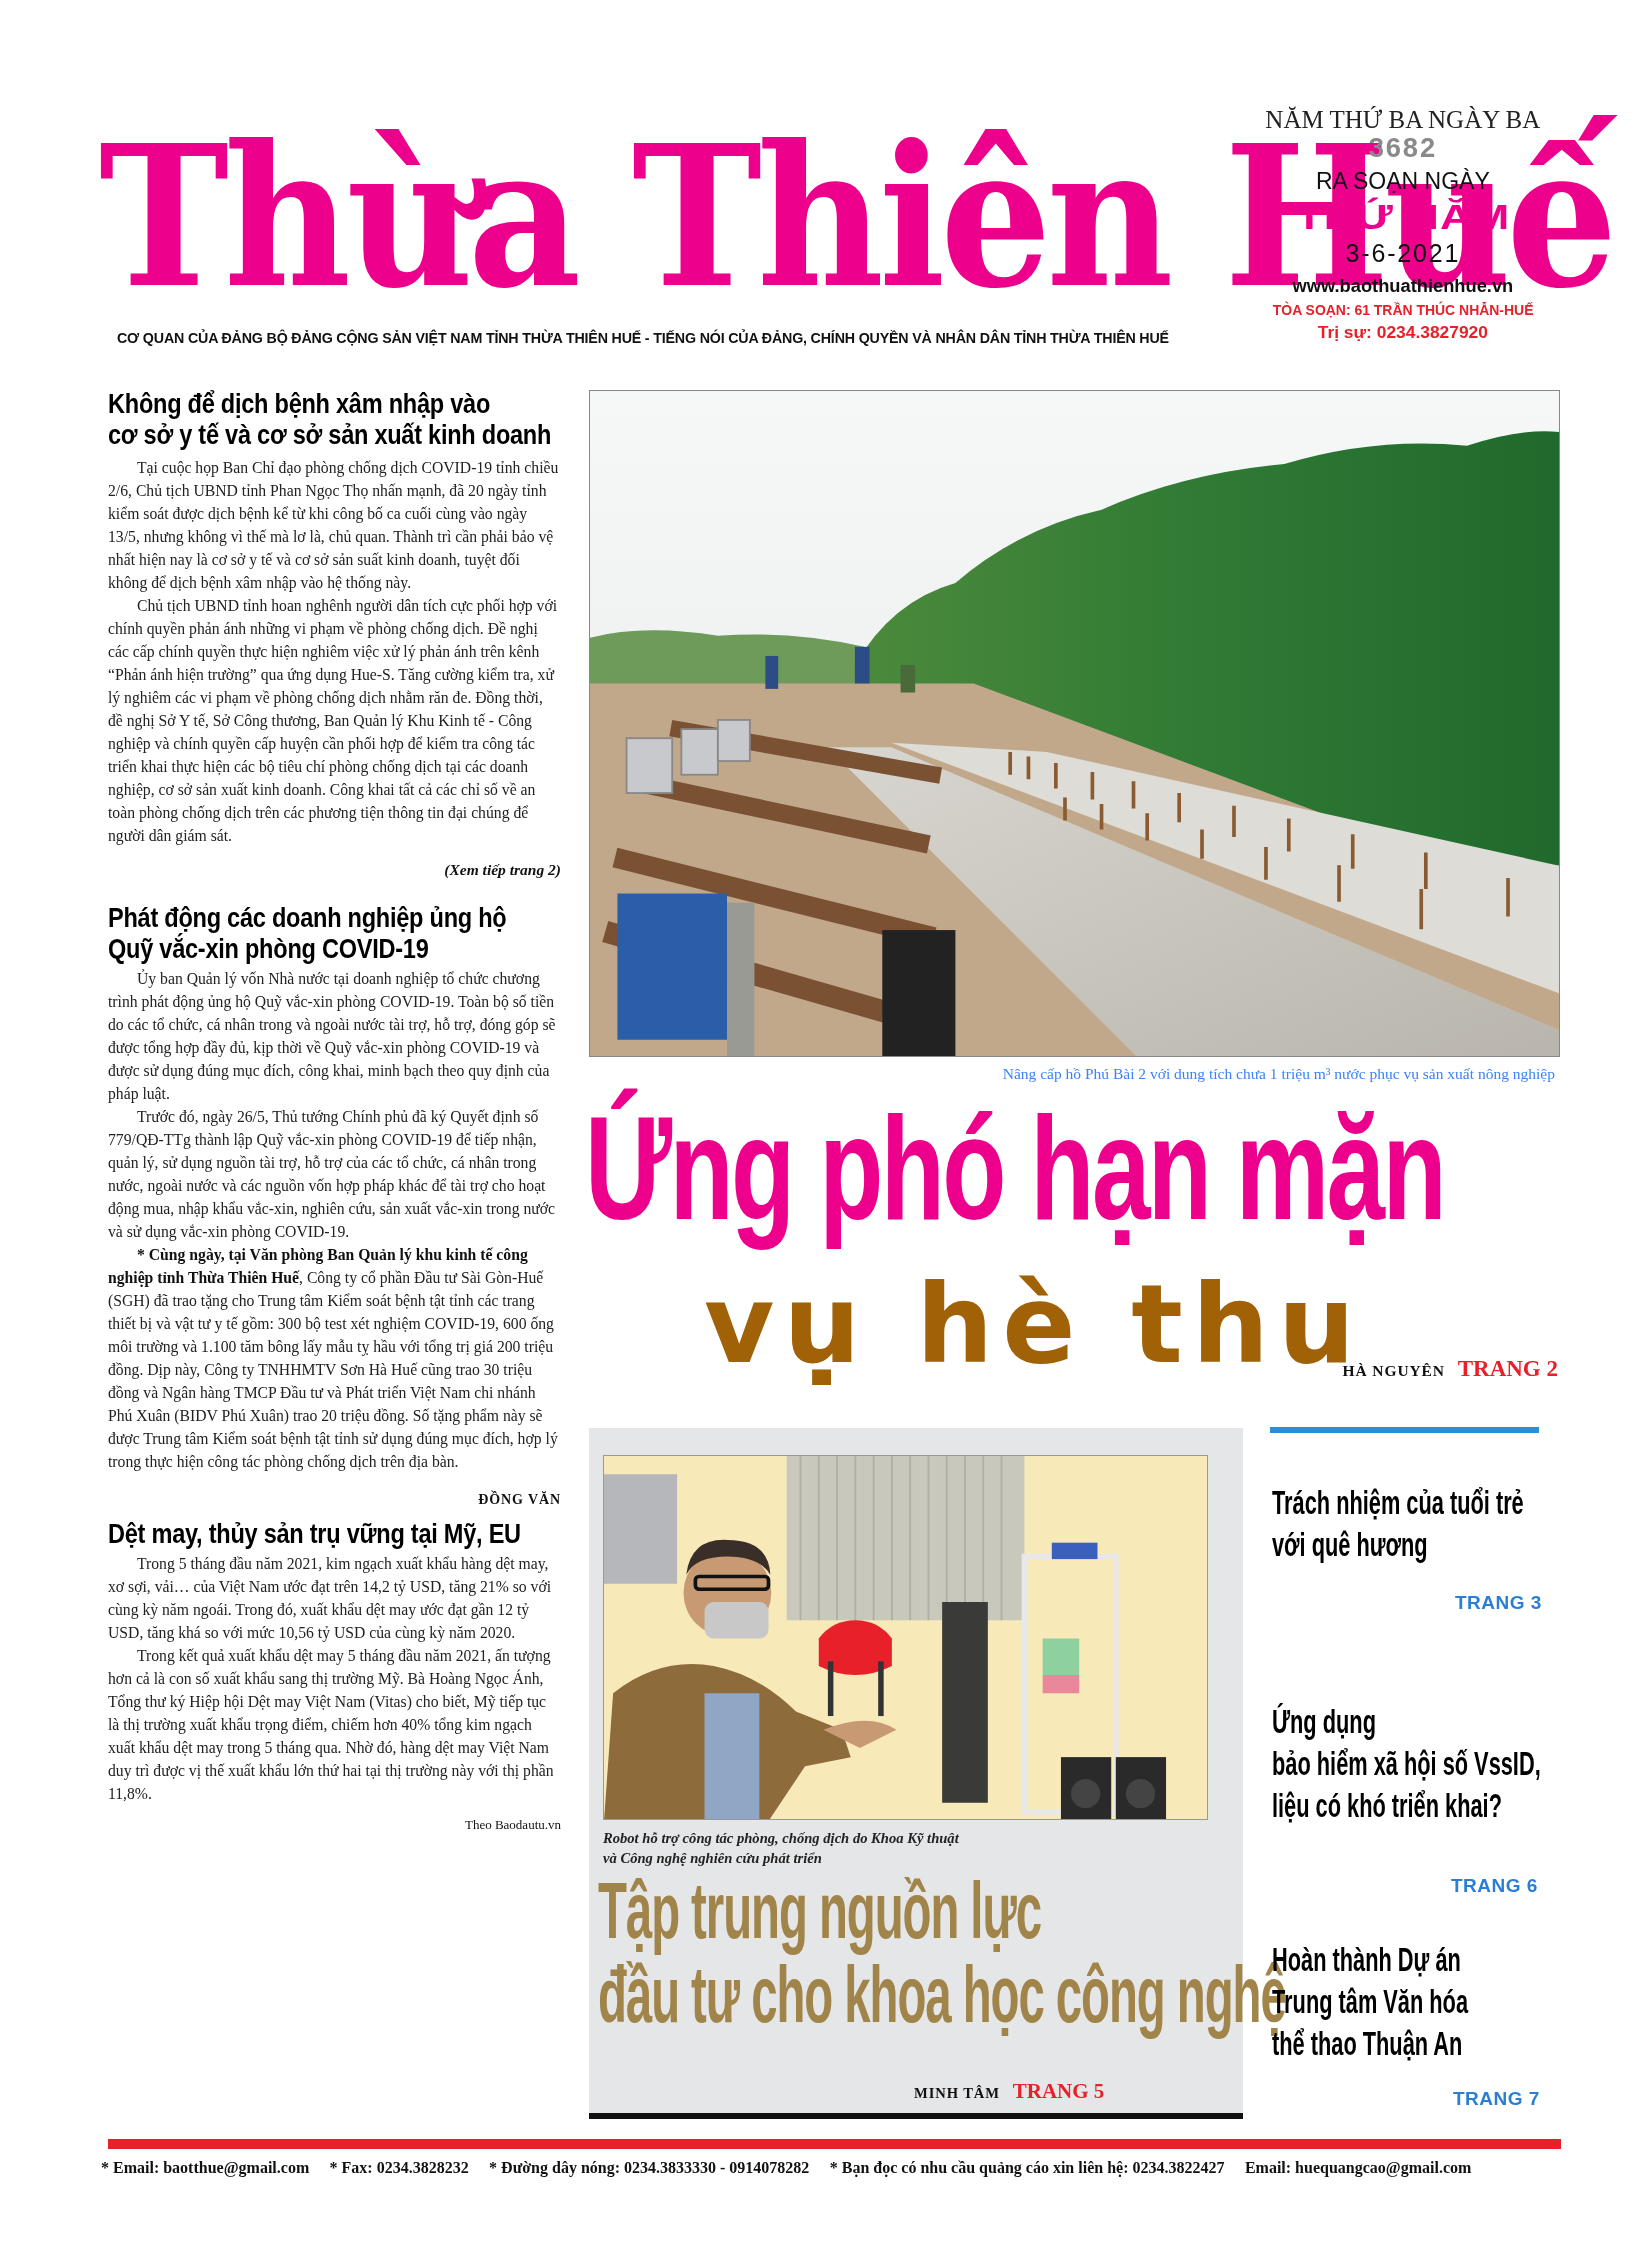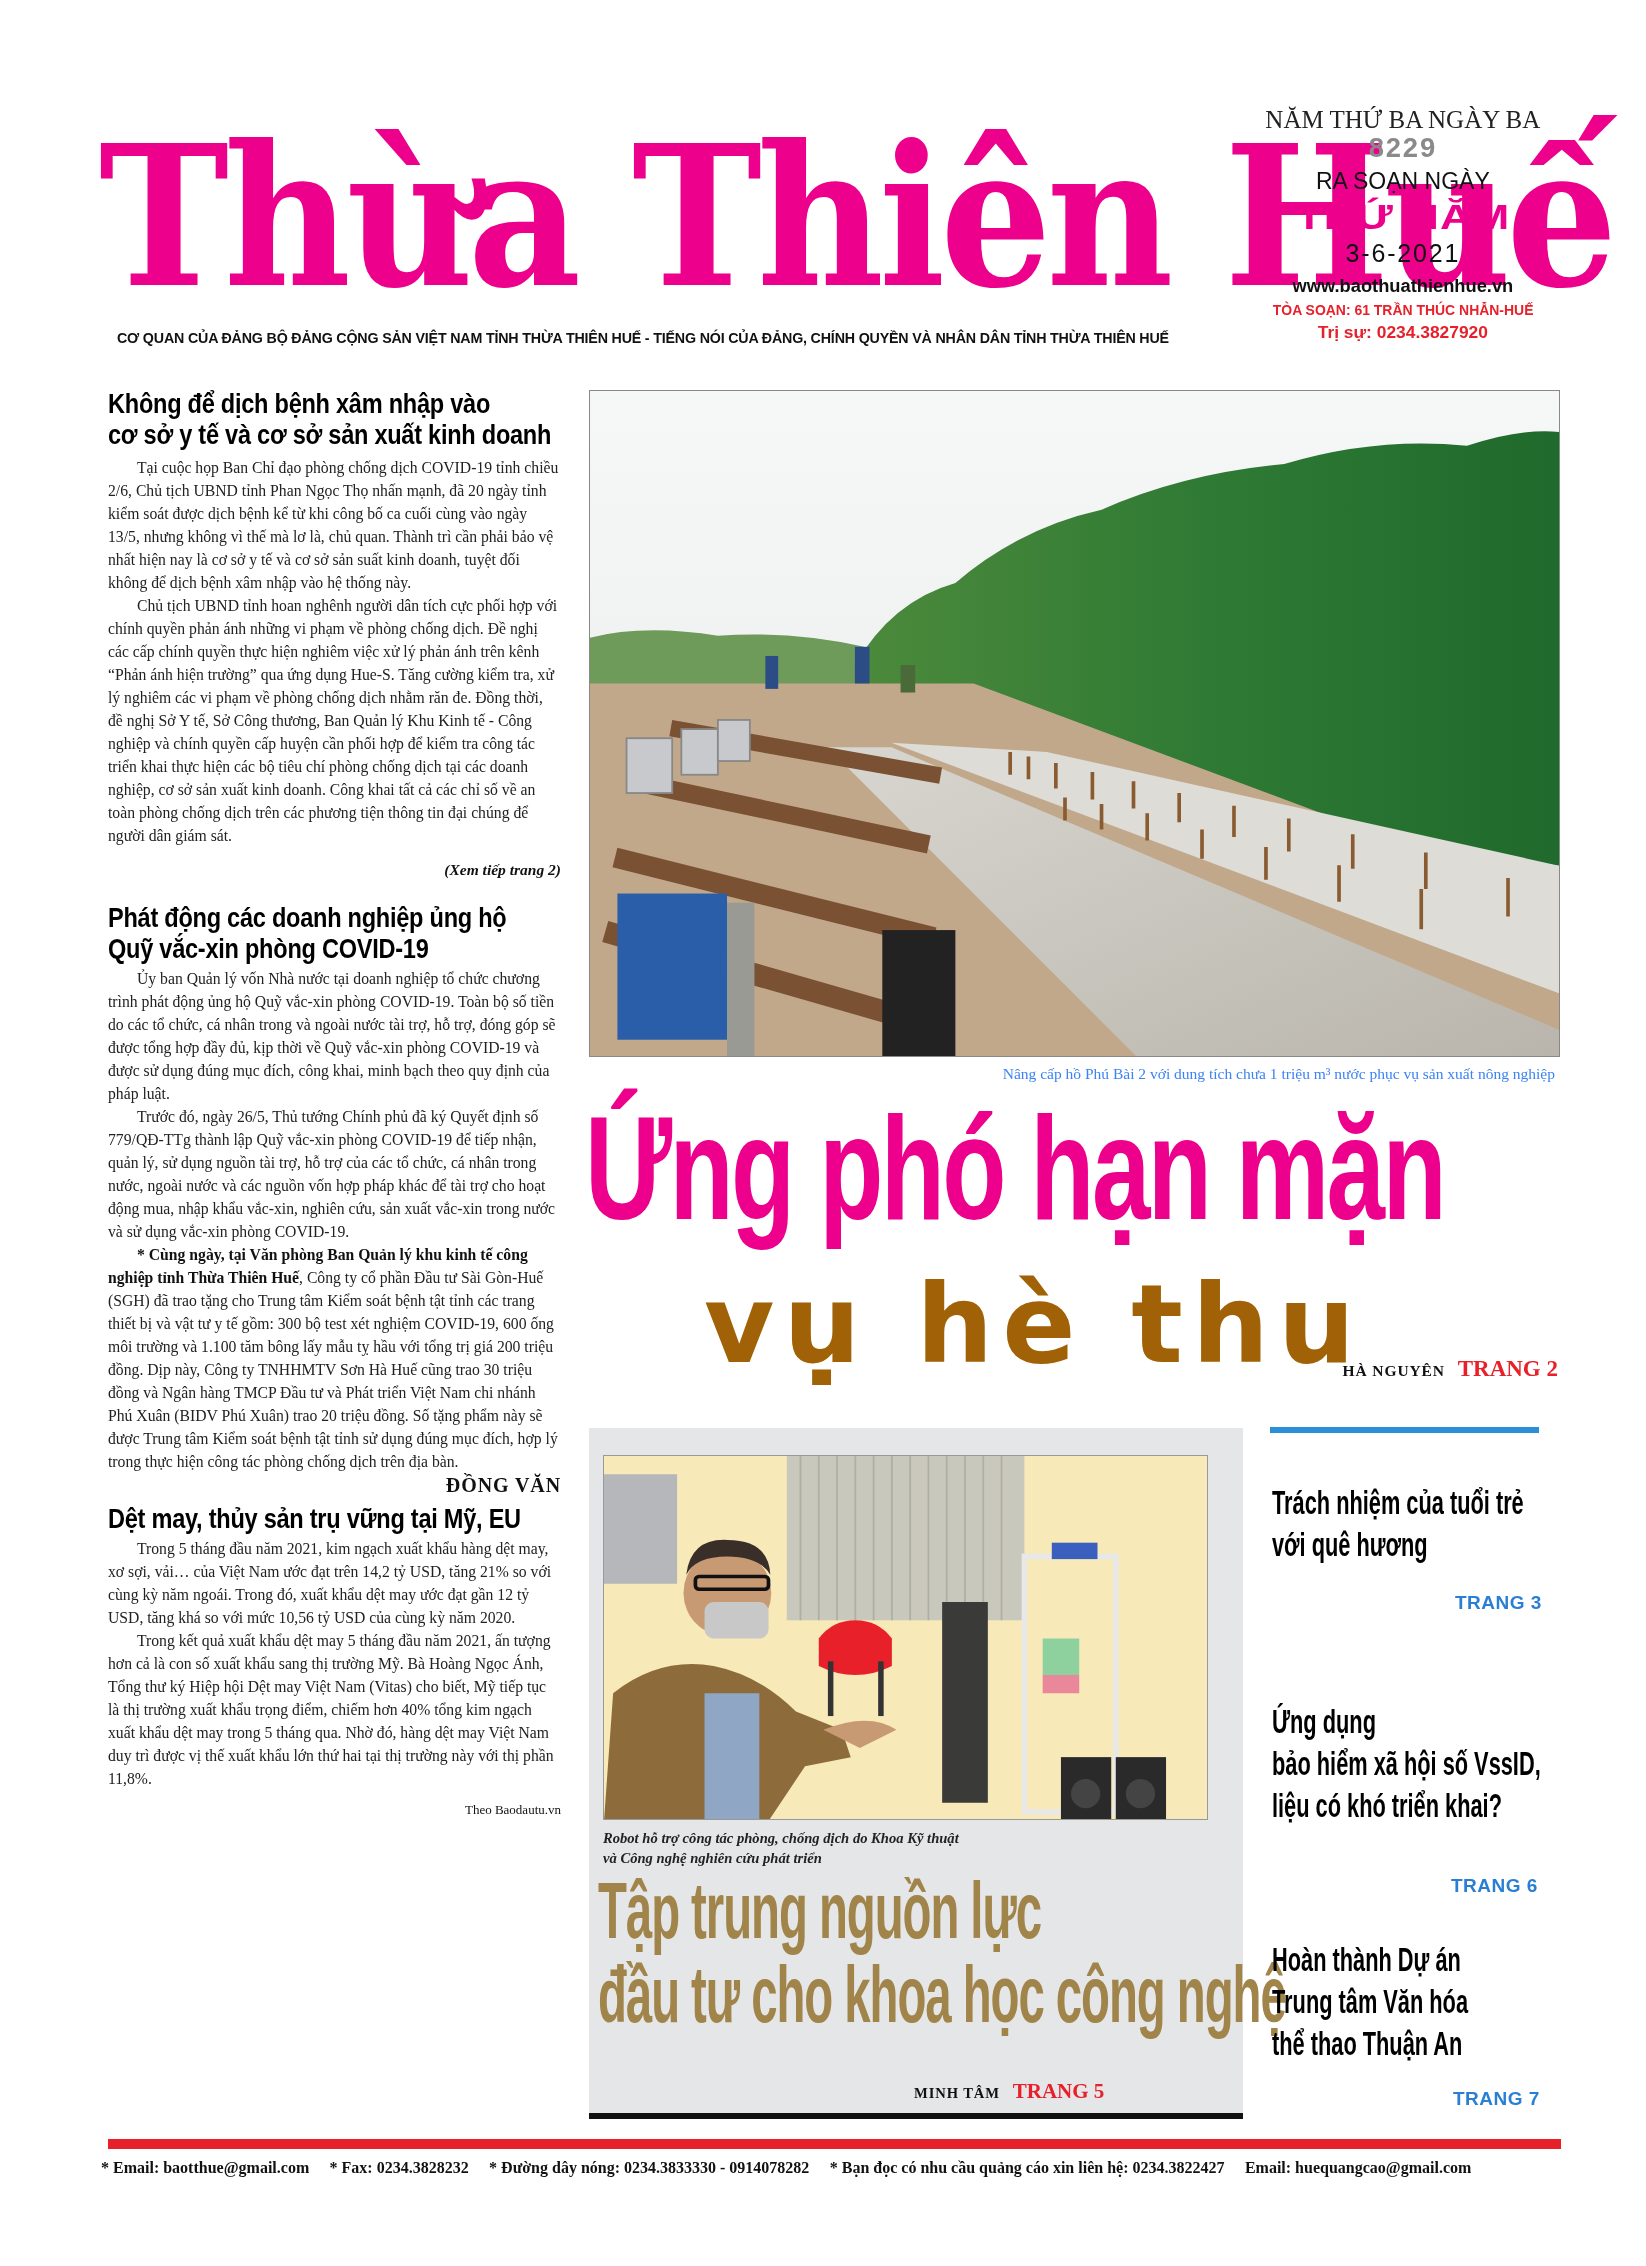--- a/index.html
+++ b/index.html
@@ -40,21 +40,21 @@
     transform: scaleX(0.86); transform-origin: left top; width: 116%;
     letter-spacing: -0.3px;
   }
   .body-text {
     font-family: "Liberation Serif", serif; font-size: 15.7px; line-height: 23px;
     color: #222; text-align: left;
   }
   .body-text p { text-indent: 29px; }
   .body-text b { color: #111; }
   .see-more { font-style: italic; font-weight: bold; text-align: right; font-size: 15.5px; line-height: 24px; margin-top: 11px; }
-  .author { font-weight: bold; text-align: right; font-size: 20px; letter-spacing: 0.9px; line-height: 24px; margin-top: 0; }
+  .author { font-weight: bold; text-align: right; font-size: 14px; letter-spacing: 0.9px; line-height: 24px; margin-top: 15px; }
   .source { text-align: right; font-size: 13px; line-height: 24px; margin-top: 7.3px; }
 
   
   .lead-photo { left: 589px; top: 390px; width: 971px; height: 667px; border: 0.9px solid #888; overflow: hidden; }
   .photo-caption-lead {
     left: 603px; top: 1062px; width: 952px; text-align: right;
     font-family: "Liberation Serif", serif; font-size: 15.5px; line-height: 24px; color: #3b82f6;
   }
   .lead-title-1 {
     left: 585px; top: 1087px; width: 987px; height: 164px;
@@ -110,21 +110,21 @@
   .footer-text span { margin-right: 16.4px; }
 </style>
 </head>
 <body>
 
 <div class="abs masthead-title">Thừa Thiên Huế</div>
 <div class="abs tagline">CƠ QUAN CỦA ĐẢNG BỘ ĐẢNG CỘNG SẢN VIỆT NAM TỈNH THỪA THIÊN HUẾ  -  TIẾNG NÓI CỦA ĐẢNG, CHÍNH QUYỀN VÀ NHÂN DÂN TỈNH THỪA THIÊN HUẾ</div>
 
 <div class="abs info-box">
   <div class="info-year">NĂM THỨ BA NGÀY BA</div>
-  <div class="info-issue">8229</div>
+  <div class="info-issue">3682</div>
   <div class="info-daily">RA SOẠN NGÀY</div>
   <div class="info-day">THỨ NĂM</div>
   <div class="info-date">3-6-2021</div>
   <div class="info-web">www.baothuathienhue.vn</div>
   <div class="info-address">TÒA SOẠN: 61 TRẦN THÚC NHẪN-HUẾ</div>
   <div class="info-phone">Trị sự: 0234.3827920</div>
 </div>
 
 <div class="abs col-left">
 

